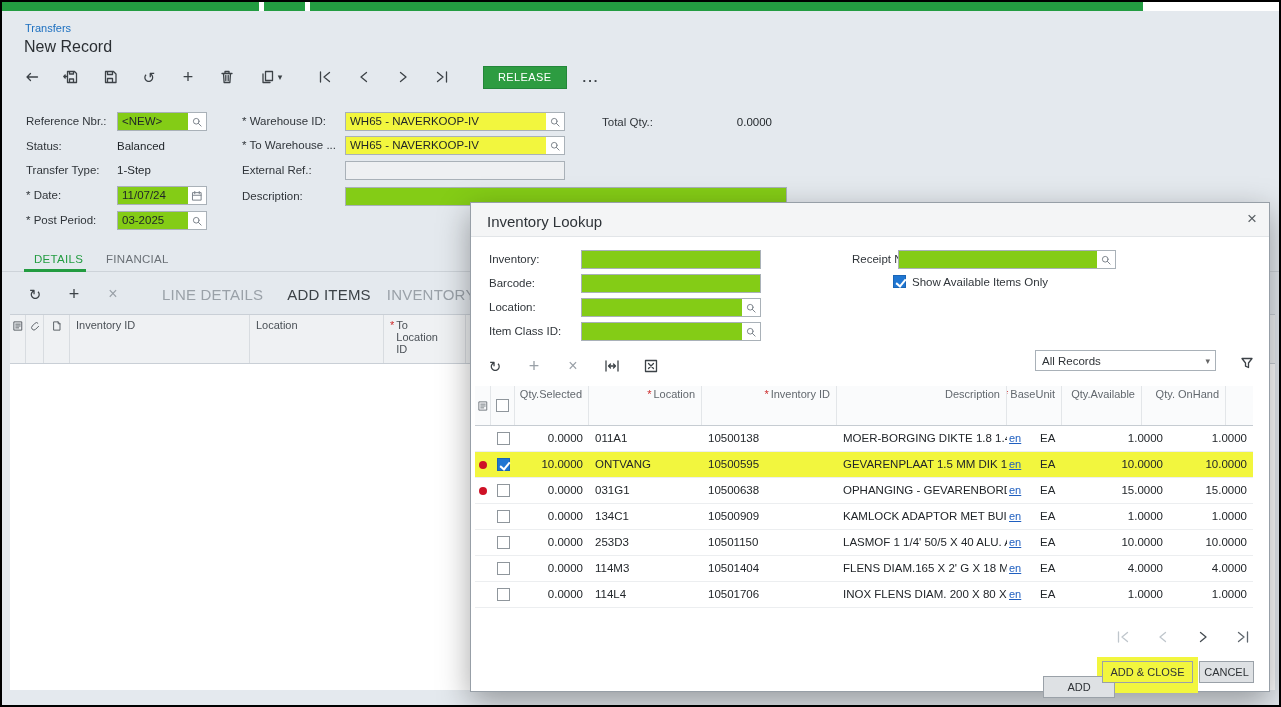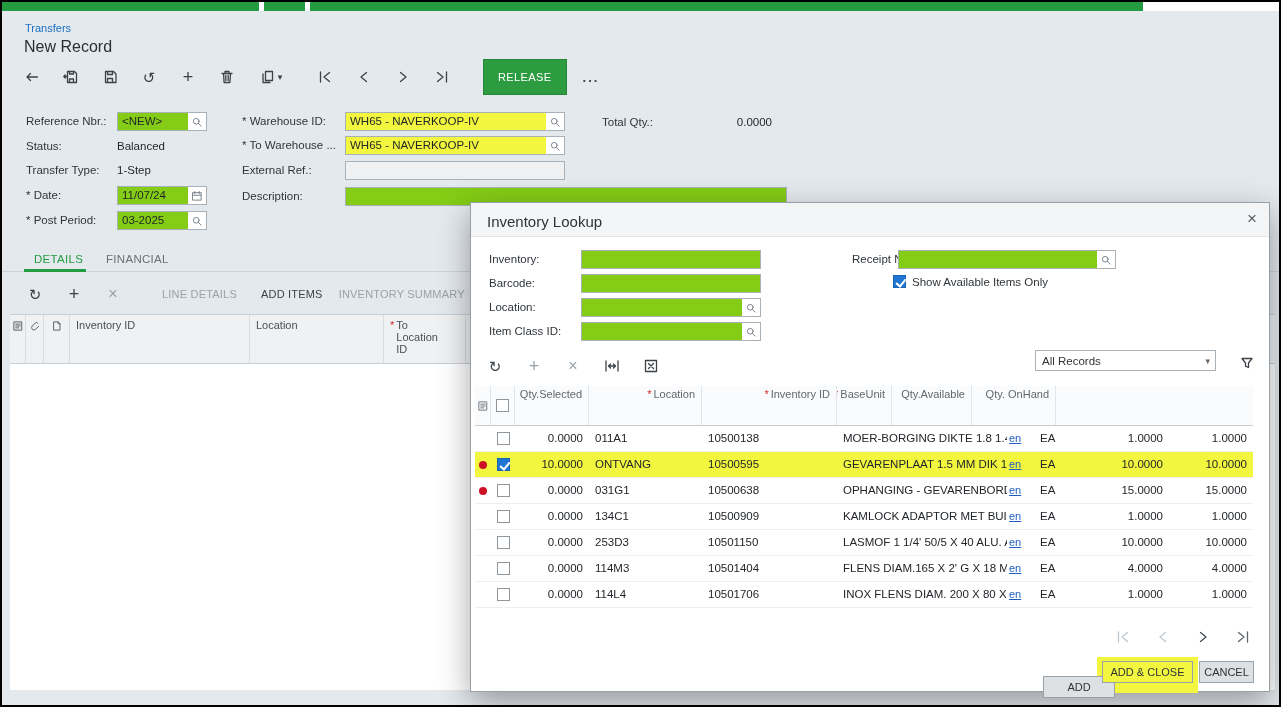--- a/index.html
+++ b/index.html
@@ -15,37 +15,37 @@
   .seg.s1{left:0;width:257px}.seg.s2{left:262px;width:41px}.seg.s3{left:308px;width:833px}
   .breadcrumb{position:absolute;left:23px;top:20px;font-size:11px;color:#1b6fc0;cursor:pointer}
   .page-title{position:absolute;left:22px;top:36px;font-size:16px;color:#2b2f33}
   
   .toolbar{position:absolute;left:18px;top:62px;height:26px;display:flex;align-items:center}
   .tbtn{width:24px;height:24px;margin-right:15px;display:flex;align-items:center;justify-content:center;color:#3c4247;cursor:pointer;flex:none}
   .tbtn .g{font-size:15px;line-height:1}
   .tbtn.grp{width:34px}
   .chev{font-size:9px;color:#3c4247;margin-left:2px}
   .tbtn.nav1{margin-left:10px}
-  .release{margin-left:14px;height:36px;padding:0 14px;background:#2d9c41;border:1px solid #23863a;color:#fff;font-size:11px;letter-spacing:.4px;cursor:pointer;font-family:inherit}
+  .release{margin-left:14px;height:23px;padding:0 14px;background:#2d9c41;border:1px solid #23863a;color:#fff;font-size:11px;letter-spacing:.4px;cursor:pointer;font-family:inherit}
   .dots{margin-left:16px;font-weight:bold;letter-spacing:2px;color:#3c4247;font-size:13px}
   
   .lbl{position:absolute;font-size:11.5px;color:#30353a;white-space:nowrap}
   .val{position:absolute;font-size:11.5px;color:#1f2428;white-space:nowrap}
   .ibox{position:absolute;height:19px;background:#84cc16;border:1px solid #a9b1b8;display:flex;align-items:center;font-size:11.5px;color:#1f2428;cursor:text}
   .ibox .tx{flex:1;height:100%;line-height:17px;padding:0 4px;white-space:nowrap;overflow:hidden}
   .ibox.hl .tx{background:var(--hl)}
   .ibox .iic{width:18px;height:100%;display:flex;align-items:center;justify-content:center;color:#7a828a;background:#fff;cursor:pointer;flex:none}
   
   .tabbar{position:absolute;left:0;top:244px;width:100%;height:26px;border-bottom:1px solid #cdd3d9}
   .tab{position:absolute;top:7px;font-size:11.5px;letter-spacing:.3px;color:#6a7076;cursor:pointer}
   .tab.active{color:var(--green)}
   .tab-underline{position:absolute;left:22px;top:23px;width:62px;height:3px;background:var(--green)}
   
   .gtoolbar{position:absolute;left:21px;top:279px;height:26px;display:flex;align-items:center}
-  .gtxt{font-size:11px;letter-spacing:.2px;white-space:nowrap}
+  .gtxt{font-size:15px;letter-spacing:.2px;white-space:nowrap}
   .dis{color:#9aa1a8 !important;cursor:default}
   .en{color:#3c4247;cursor:pointer}
   
   .dgrid-head{position:absolute;left:8px;top:312px;width:1265px;height:50px;background:#eff1f3;border-top:1px solid #c9cfd6;border-bottom:1px solid #c9cfd6;display:flex}
   .dgh{border-right:1px solid #d8dce0;padding:4px 6px;font-size:11px;color:#4a5056;display:flex;align-items:flex-start}
   .dgh.icn{justify-content:center;padding:5px 0 0;color:#5a6167}
   .dgrid-body{position:absolute;left:8px;top:362px;width:1265px;height:326px;background:#fff}
   .req{color:#cc2a2a;margin-right:2px}
   
   .modal{position:absolute;left:468px;top:200px;width:800px;height:490px;background:#fff;border:1px solid #979fa7;box-shadow:0 10px 30px rgba(0,0,0,.35)}
@@ -411,20 +411,23 @@
     <div class="lkh c-qty_selected ar">
           <div>Qty.</div>
           <div>Selected</div>
         </div>
         <div class="lkh c-location">
           <div><span class="req">*</span>Location</div>
         </div>
         <div class="lkh c-inventory_id">
           <div><span class="req">*</span>Inventory ID</div>
         </div>
+        <div class="lkh c-description">
+          <div>Description</div>
+        </div>
         <div class="lkh c-base_unit">
           <div><span class="req">*</span>Base</div>
           <div>Unit</div>
         </div>
         <div class="lkh c-qty_available ar">
           <div>Qty.</div>
           <div>Available</div>
         </div>
         <div class="lkh c-qty_on_hand ar">
           <div>Qty. On</div>

